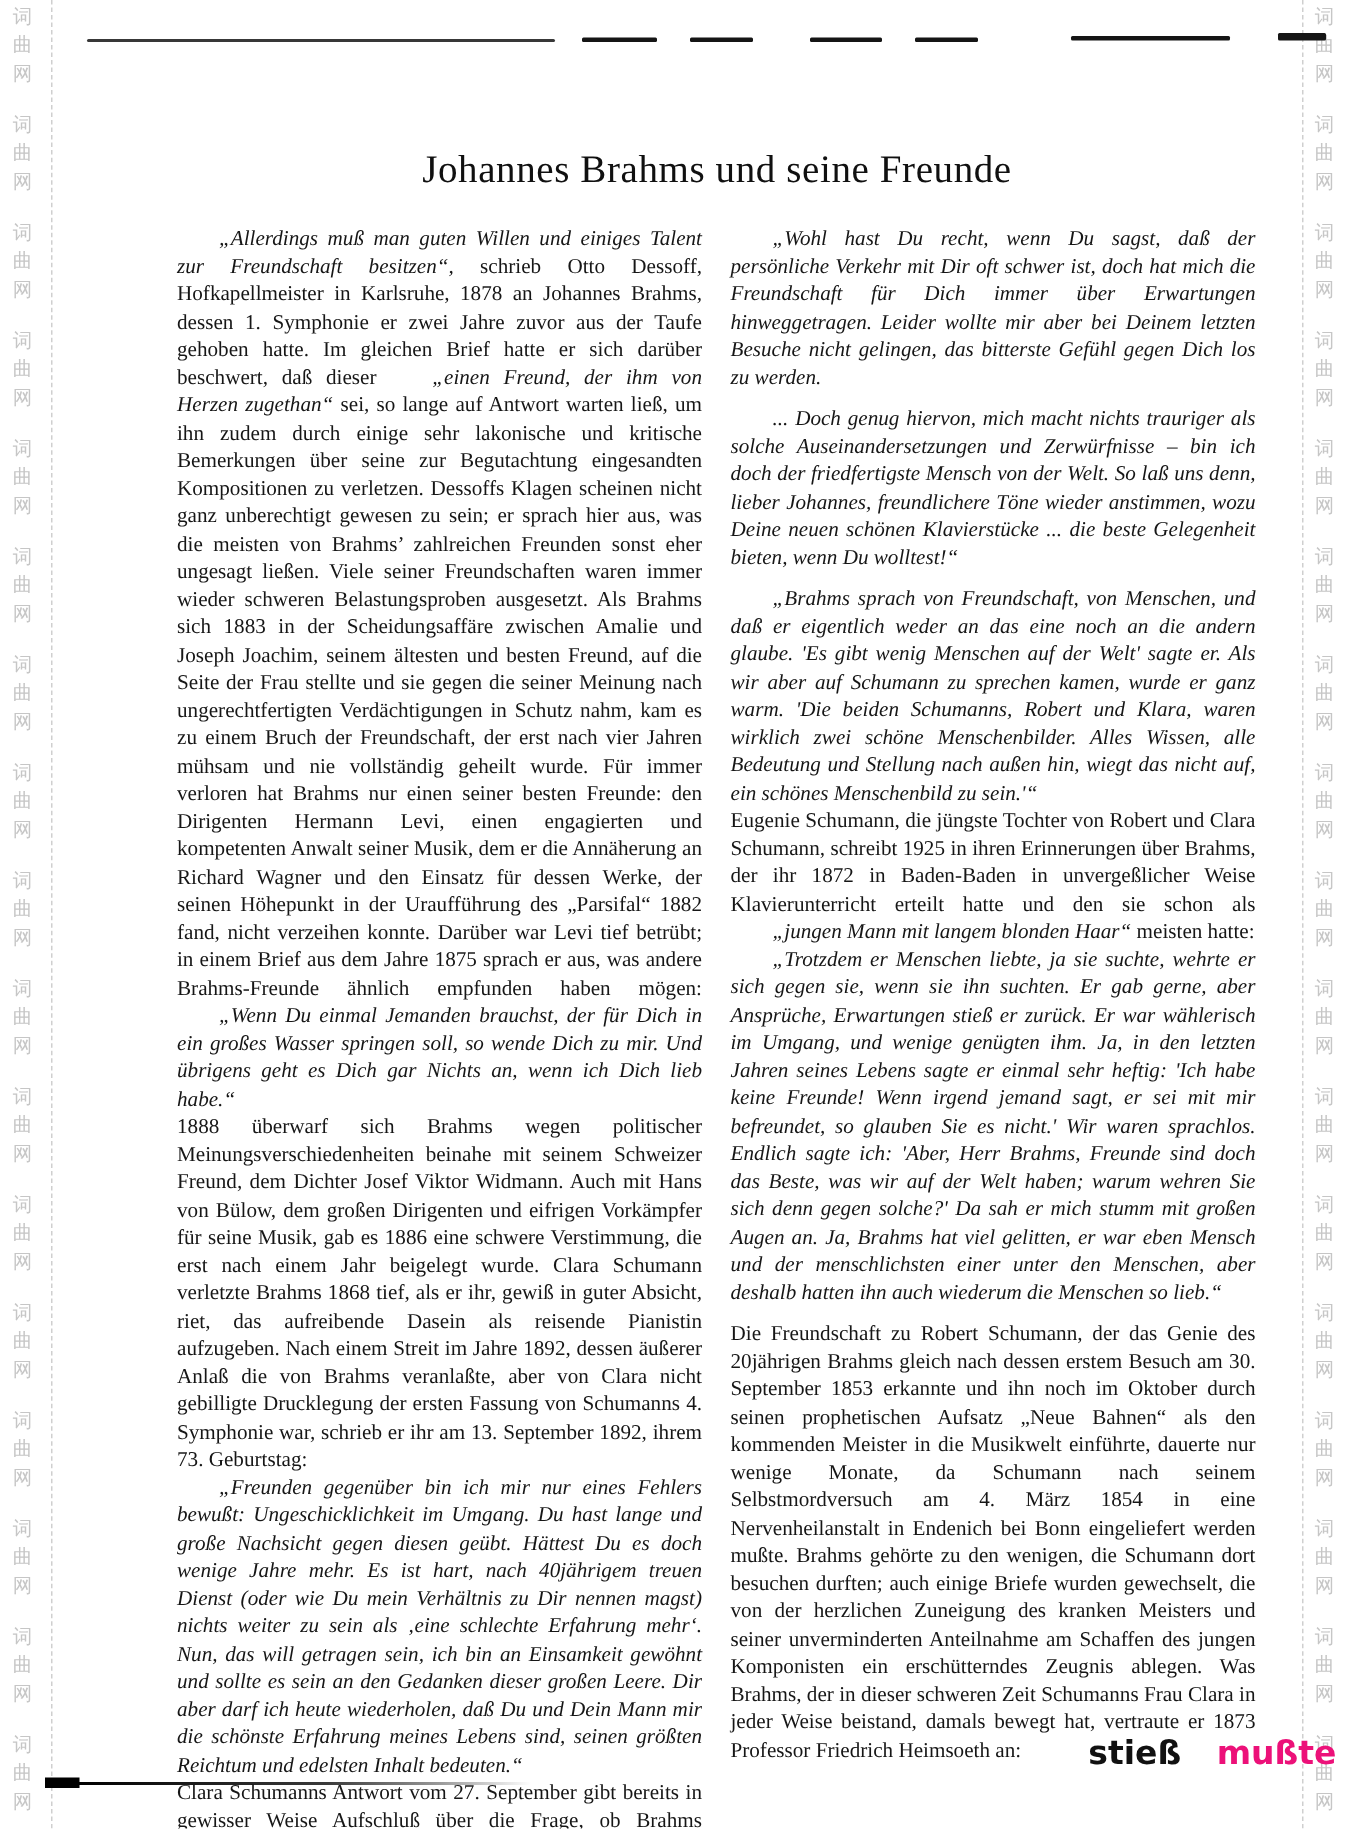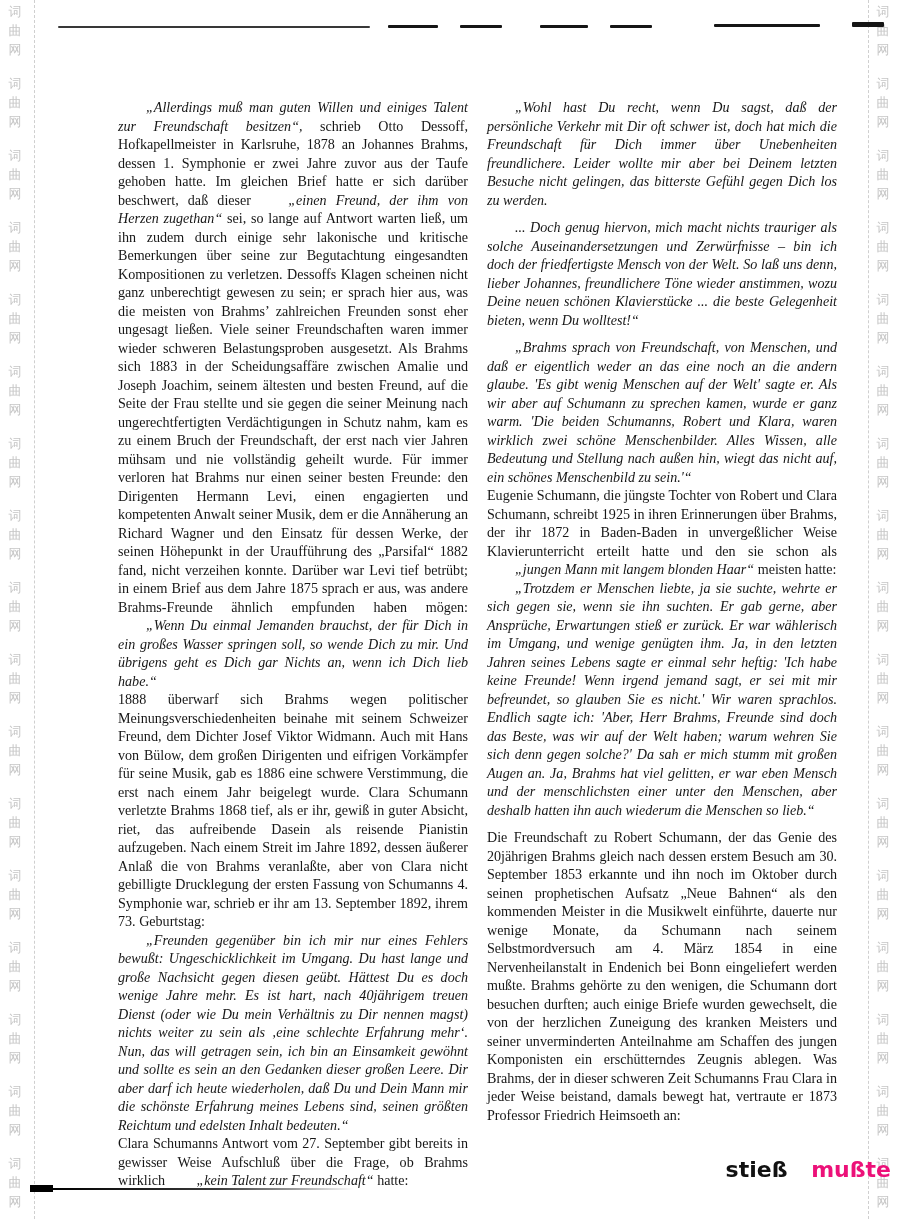--- a/index.html
+++ b/index.html
@@ -225,29 +225,30 @@
   <div class="scanline" style="left:540px;top:25px;width:48px;height:3px;"></div>
   <div class="scanline" style="left:610px;top:25px;width:42px;height:3px;"></div>
   <div class="scanline" style="left:714px;top:24px;width:106px;height:3px;"></div>
   <div class="scanline" style="left:852px;top:22px;width:32px;height:5px;"></div>
 </div>
 
 <div class="corner-bar"></div>
 <div class="corner-line"></div>
 
 <div class="content">
+  <div class="title">Johannes Brahms und seine Freunde</div>
   <div class="cols">
     <div class="col" id="col-left">
         <p class="para"><span class="it">„Allerdings muß man guten Willen und einiges Talent zur Freundschaft besitzen“, </span><span class="rm">schrieb Otto Dessoff, Hofkapellmeister in Karlsruhe, 1878 an Johannes Brahms, dessen 1. Symphonie er zwei Jahre zuvor aus der Taufe gehoben hatte. Im gleichen Brief hatte er sich darüber beschwert, daß dieser </span><span class="it">„einen Freund, der ihm von Herzen zugethan“ </span><span class="rm">sei, so lange auf Antwort warten ließ, um ihn zudem durch einige sehr lakonische und kritische Bemerkungen über seine zur Begutachtung eingesandten Kompositionen zu verletzen. Dessoffs Klagen scheinen nicht ganz unberechtigt gewesen zu sein; er sprach hier aus, was die meisten von Brahms’ zahlreichen Freunden sonst eher ungesagt ließen. Viele seiner Freundschaften waren immer wieder schweren Belastungsproben ausgesetzt. Als Brahms sich 1883 in der Scheidungsaffäre zwischen Amalie und Joseph Joachim, seinem ältesten und besten Freund, auf die Seite der Frau stellte und sie gegen die seiner Meinung nach ungerechtfertigten Verdächtigungen in Schutz nahm, kam es zu einem Bruch der Freundschaft, der erst nach vier Jahren mühsam und nie vollständig geheilt wurde. Für immer verloren hat Brahms nur einen seiner besten Freunde: den Dirigenten Hermann Levi, einen engagierten und kompetenten Anwalt seiner Musik, dem er die Annäherung an Richard Wagner und den Einsatz für dessen Werke, der seinen Höhepunkt in der Uraufführung des „Parsifal“ 1882 fand, nicht verzeihen konnte. Darüber war Levi tief betrübt; in einem Brief aus dem Jahre 1875 sprach er aus, was andere Brahms-Freunde ähnlich empfunden haben mögen: </span><span class="it">„Wenn Du einmal Jemanden brauchst, der für Dich in ein großes Wasser springen soll, so wende Dich zu mir. Und übrigens geht es Dich gar Nichts an, wenn ich Dich lieb habe.“</span></p>
         <p class="para"><span class="rm">1888 überwarf sich Brahms wegen politischer Meinungsverschiedenheiten beinahe mit seinem Schweizer Freund, dem Dichter Josef Viktor Widmann. Auch mit Hans von Bülow, dem großen Dirigenten und eifrigen Vorkämpfer für seine Musik, gab es 1886 eine schwere Verstimmung, die erst nach einem Jahr beigelegt wurde. Clara Schumann verletzte Brahms 1868 tief, als er ihr, gewiß in guter Absicht, riet, das aufreibende Dasein als reisende Pianistin aufzugeben. Nach einem Streit im Jahre 1892, dessen äußerer Anlaß die von Brahms veranlaßte, aber von Clara nicht gebilligte Drucklegung der ersten Fassung von Schumanns 4. Symphonie war, schrieb er ihr am 13. September 1892, ihrem 73. Geburtstag:</span></p>
         <p class="para"><span class="it">„Freunden gegenüber bin ich mir nur eines Fehlers bewußt: Ungeschicklichkeit im Umgang. Du hast lange und große Nachsicht gegen diesen geübt. Hättest Du es doch wenige Jahre mehr. Es ist hart, nach 40jährigem treuen Dienst (oder wie Du mein Verhältnis zu Dir nennen magst) nichts weiter zu sein als ‚eine schlechte Erfahrung mehr‘. Nun, das will getragen sein, ich bin an Einsamkeit gewöhnt und sollte es sein an den Gedanken dieser großen Leere. Dir aber darf ich heute wiederholen, daß Du und Dein Mann mir die schönste Erfahrung meines Lebens sind, seinen größten Reichtum und edelsten Inhalt bedeuten.“</span></p>
         <p class="para"><span class="rm">Clara Schumanns Antwort vom 27. September gibt bereits in gewisser Weise Aufschluß über die Frage, ob Brahms wirklich </span><span class="it">„kein Talent zur Freundschaft“ </span><span class="rm">hatte:</span></p>
       </div>
     <div class="col" id="col-right">
-        <p class="para"><span class="it">„Wohl hast Du recht, wenn Du sagst, daß der persönliche Verkehr mit Dir oft schwer ist, doch hat mich die Freundschaft für Dich immer über Unebenheiten freundlichere. Leider wollte mir aber bei Deinem letzten Besuche nicht gelingen, das bitterste Gefühl gegen Dich los zu werden.</span></p>
+        <p class="para"><span class="it">„Wohl hast Du recht, wenn Du sagst, daß der persönliche Verkehr mit Dir oft schwer ist, doch hat mich die Freundschaft für Dich immer über Erwartungen hinweggetragen. Leider wollte mir aber bei Deinem letzten Besuche nicht gelingen, das bitterste Gefühl gegen Dich los zu werden.</span></p>
         <p class="para gap"><span class="it">... Doch genug hiervon, mich macht nichts trauriger als solche Auseinandersetzungen und Zerwürfnisse – bin ich doch der friedfertigste Mensch von der Welt. So laß uns denn, lieber Johannes, freundlichere Töne wieder anstimmen, wozu Deine neuen schönen Klavierstücke ... die beste Gelegenheit bieten, wenn Du wolltest!“</span></p>
         <p class="para gap"><span class="it">„Brahms sprach von Freundschaft, von Menschen, und daß er eigentlich weder an das eine noch an die andern glaube. 'Es gibt wenig Menschen auf der Welt' sagte er. Als wir aber auf Schumann zu sprechen kamen, wurde er ganz warm. 'Die beiden Schumanns, Robert und Klara, waren wirklich zwei schöne Menschenbilder. Alles Wissen, alle Bedeutung und Stellung nach außen hin, wiegt das nicht auf, ein schönes Menschenbild zu sein.'“</span></p>
         <p class="para"><span class="rm">Eugenie Schumann, die jüngste Tochter von Robert und Clara Schumann, schreibt 1925 in ihren Erinnerungen über Brahms, der ihr 1872 in Baden-Baden in unvergeßlicher Weise Klavierunterricht erteilt hatte und den sie schon als </span><span class="it">„jungen Mann mit langem blonden Haar“ </span><span class="rm">meisten hatte:</span></p>
         <p class="para"><span class="it">„Trotzdem er Menschen liebte, ja sie suchte, wehrte er sich gegen sie, wenn sie ihn suchten. Er gab gerne, aber Ansprüche, Erwartungen stieß er zurück. Er war wählerisch im Umgang, und wenige genügten ihm. Ja, in den letzten Jahren seines Lebens sagte er einmal sehr heftig: 'Ich habe keine Freunde! Wenn irgend jemand sagt, er sei mit mir befreundet, so glauben Sie es nicht.' Wir waren sprachlos. Endlich sagte ich: 'Aber, Herr Brahms, Freunde sind doch das Beste, was wir auf der Welt haben; warum wehren Sie sich denn gegen solche?' Da sah er mich stumm mit großen Augen an. Ja, Brahms hat viel gelitten, er war eben Mensch und der menschlichsten einer unter den Menschen, aber deshalb hatten ihn auch wiederum die Menschen so lieb.“</span></p>
         <p class="para gap"><span class="rm">Die Freundschaft zu Robert Schumann, der das Genie des 20jährigen Brahms gleich nach dessen erstem Besuch am 30. September 1853 erkannte und ihn noch im Oktober durch seinen prophetischen Aufsatz „Neue Bahnen“ als den kommenden Meister in die Musikwelt einführte, dauerte nur wenige Monate, da Schumann nach seinem Selbstmordversuch am 4. März 1854 in eine Nervenheilanstalt in Endenich bei Bonn eingeliefert werden mußte. Brahms gehörte zu den wenigen, die Schumann dort besuchen durften; auch einige Briefe wurden gewechselt, die von der herzlichen Zuneigung des kranken Meisters und seiner unverminderten Anteilnahme am Schaffen des jungen Komponisten ein erschütterndes Zeugnis ablegen. Was Brahms, der in dieser schweren Zeit Schumanns Frau Clara in jeder Weise beistand, damals bewegt hat, vertraute er 1873 Professor Friedrich Heimsoeth an:</span></p>
       </div>
   </div>
 </div>
 
 <div class="footer">

